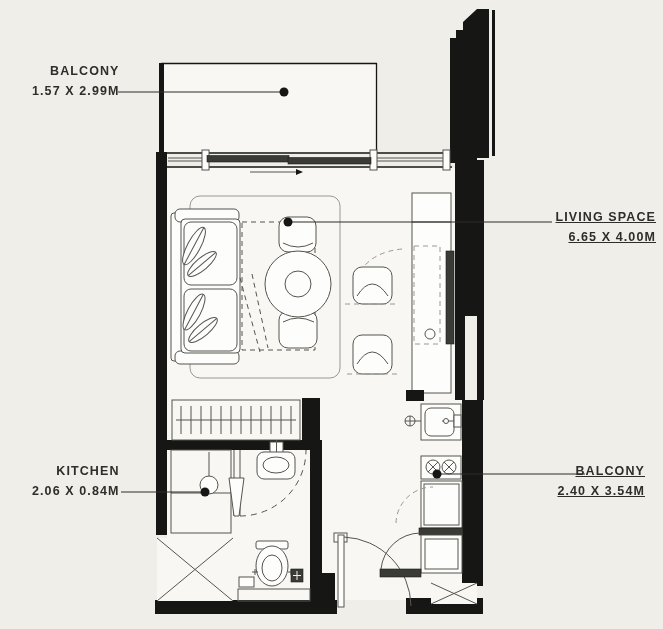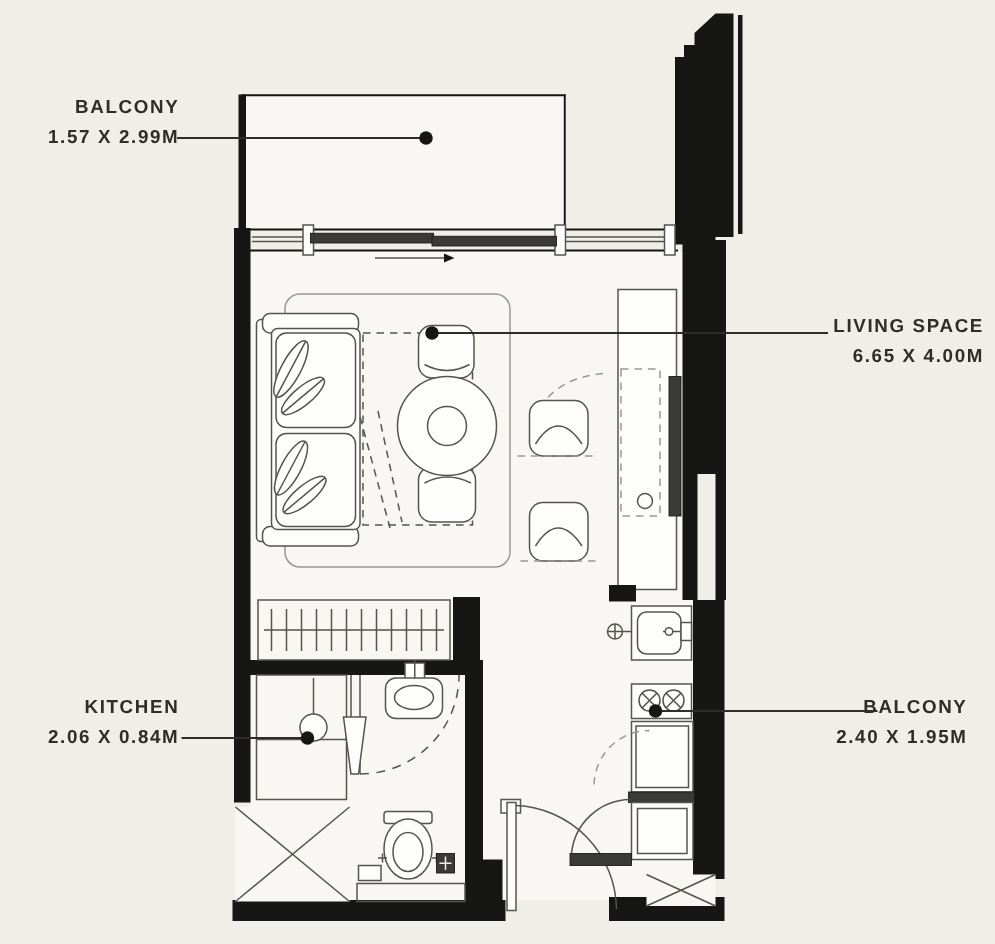--- a/index.html
+++ b/index.html
@@ -16,21 +16,21 @@
   .soft{fill:none;stroke:var(--soft);stroke-width:1;}
   .fw{fill:#fdfdfb;stroke:var(--line);stroke-width:1;}
   .dk{fill:var(--panel);stroke:#1c1c1a;stroke-width:.6;}
   .dash{stroke-dasharray:5 4;}
   .dash2{stroke-dasharray:6 5;}
   .dot{fill:var(--wall);stroke:none;}
   .ldr{stroke:var(--text);stroke-width:1.2;fill:none;}
   .frame{stroke:var(--wall);stroke-width:1.3;fill:none;}
   .label{position:absolute;font-size:12.5px;font-weight:700;letter-spacing:1.1px;
          line-height:20px;color:var(--text);white-space:nowrap;text-align:right;}
-  .label.right{text-align:right;}
+  .label.right{text-align:right;text-decoration:underline;}
 </style>
 </head>
 <body>
 
 <div class="stage">
 <svg width="663" height="629" viewBox="0 0 663 629">
 
   <g>
     <rect class="fl" x="164" y="64" width="212" height="88"></rect>
     <rect class="fl" x="167" y="168" width="288" height="230"></rect>
@@ -238,15 +238,15 @@
 <div class="label right" style="right:7px;top:207px;">
   <div>LIVING SPACE</div>
   <div>6.65 X 4.00M</div>
 </div>
 <div class="label" style="left:32px;top:461px;">
   <div>KITCHEN</div>
   <div>2.06 X 0.84M</div>
 </div>
 <div class="label right" style="right:18px;top:461px;">
   <div>BALCONY</div>
-  <div>2.40 X 1.95M</div>
+  <div>2.40 X 3.54M</div>
 </div>
 </div>
 
 </body></html>

